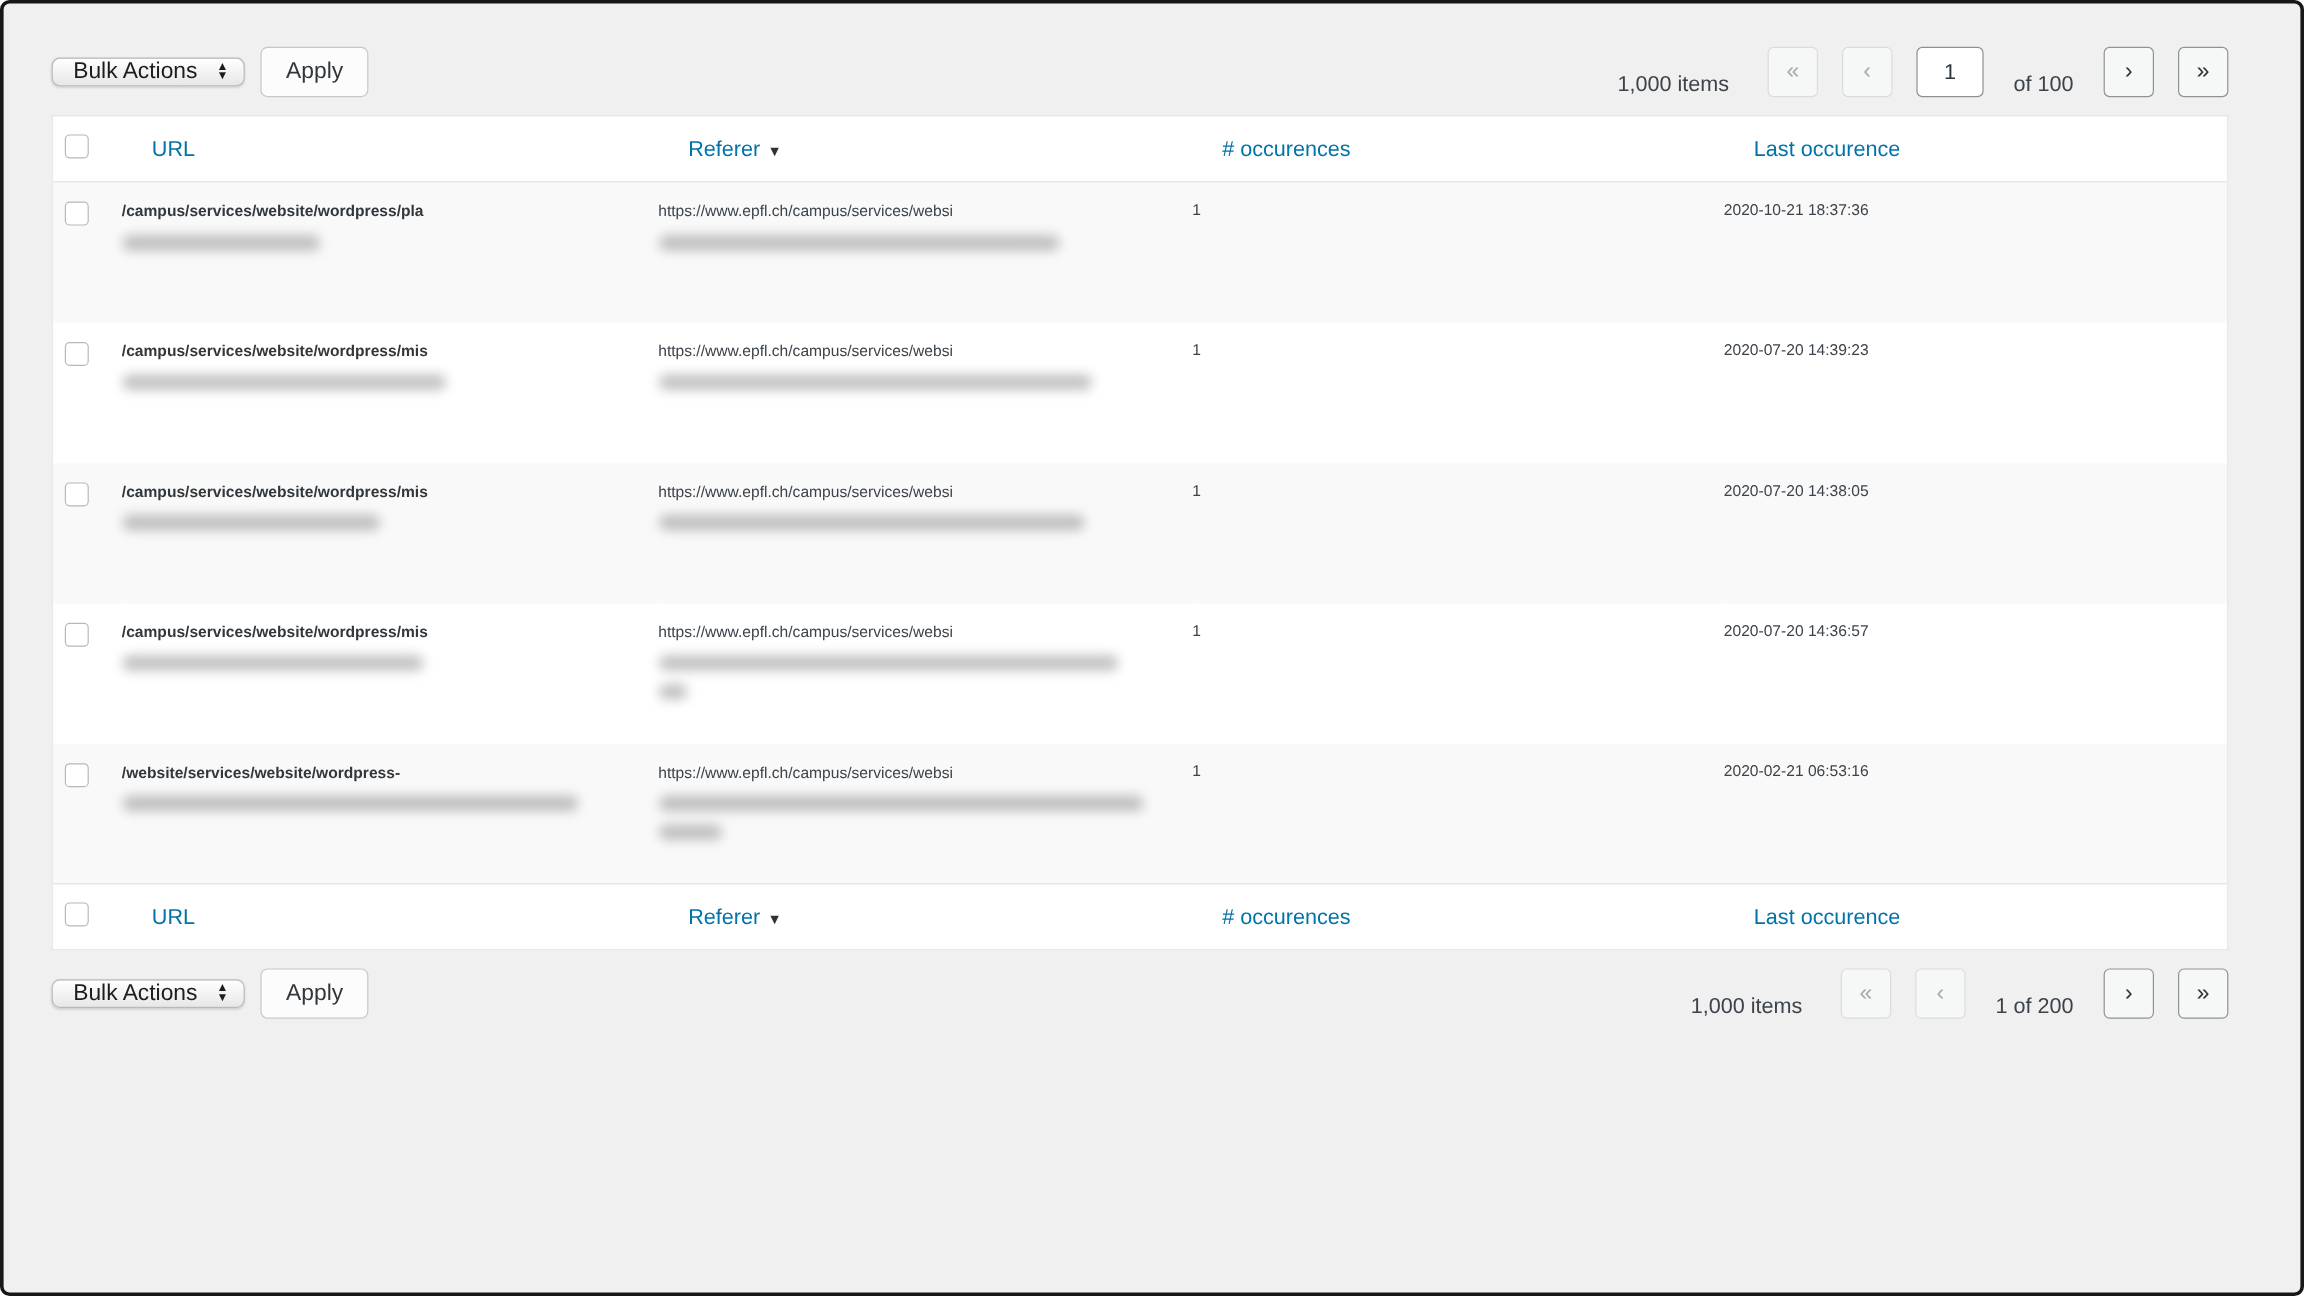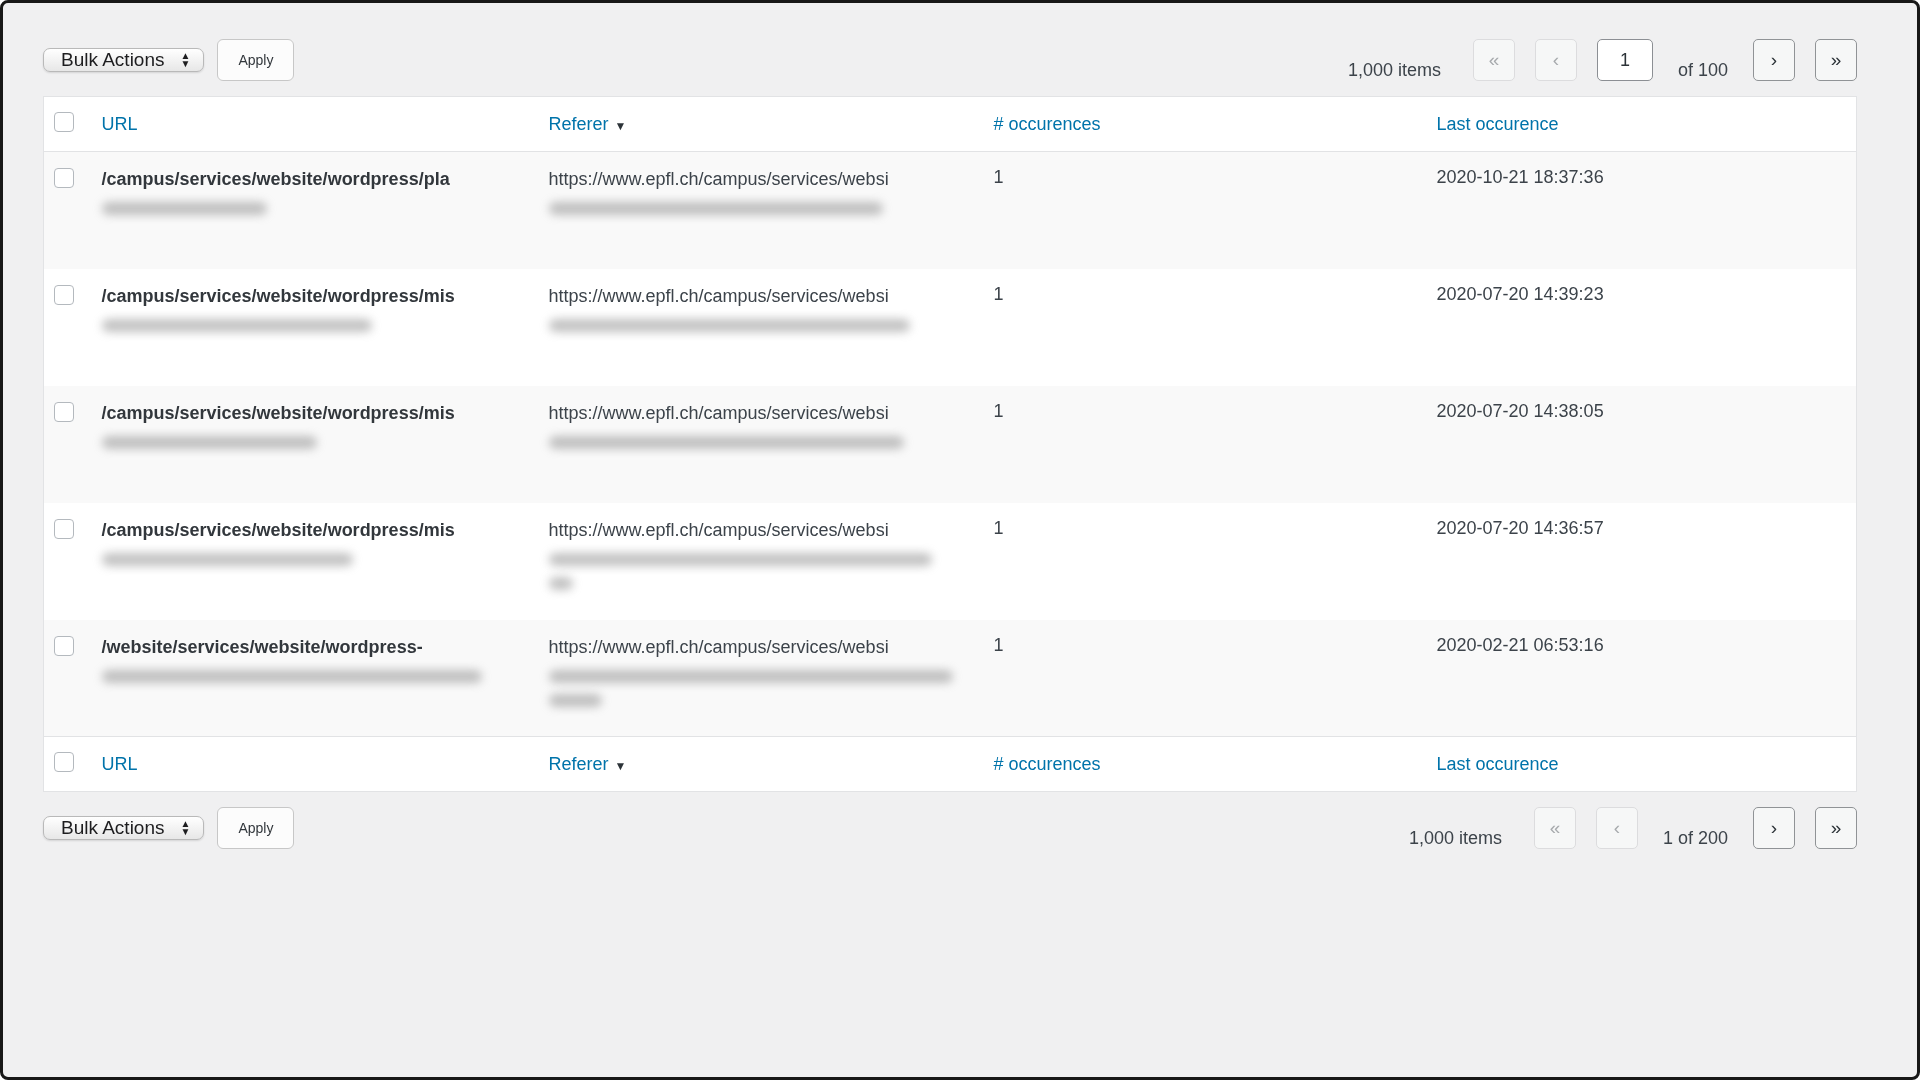--- a/index.html
+++ b/index.html
@@ -28,21 +28,21 @@
     background:linear-gradient(#ffffff, #e7e7e7);
     border:1px solid #b9b9b9; border-radius:7px;
     box-shadow:0 1px 2px rgba(0,0,0,0.12);
     font-size:19px; color:#1d1d1f; cursor:default;
   }
   .sel-arrows { display:flex; flex-direction:column; align-items:center; font-size:10px; line-height:8px; color:#1d1d1f; }
 
   .apply-btn {
     height:42px; box-sizing:border-box; padding:0 20px;
     background:#fcfcfc; border:1px solid #c7c7c7; border-radius:6px;
-    font-size:14px; color:#32373c; font-family:"Liberation Sans", sans-serif;
+    font-size:19px; color:#32373c; font-family:"Liberation Sans", sans-serif;
   }
 
   
   .pagination { display:flex; align-items:flex-end; gap:20px; font-size:18px; color:#3c434a; }
   .items-count { margin-right:12px; }
   .pg-btn {
     width:42px; height:42px; box-sizing:border-box; border-radius:5px;
     display:flex; align-items:center; justify-content:center;
     font-size:19px; text-decoration:none; background:#f6f7f7;
   }
@@ -60,26 +60,26 @@
     margin-top:15px; width:100%; border-collapse:collapse; table-layout:fixed;
     background:#ffffff; border:1px solid #e2e3e5;
   }
   col.c-check { width:58px; } col.c-url { width:447px; } col.c-ref { width:445px; }
   col.c-occ { width:443px; } col.c-last { width:auto; }
 
   thead th, tfoot th { height:54px; text-align:left; font-weight:400; font-size:18px; padding:0; vertical-align:middle; }
   thead tr { border-bottom:1px solid #e2e3e5; }
   tfoot tr { border-top:1px solid #e2e3e5; }
   th.check, td.check { padding-left:10px; }
-  th a { color:#0073aa; text-decoration:none; cursor:pointer; }
+  th a { color:#0073aa; text-decoration:none; cursor:pointer;margin-left:25px; }
   .sort-arrow { color:#2c3338; font-size:12px; margin-left:6px; }
 
   tbody tr { height:117px; }
   tbody tr.striped { background:#f9f9f9; }
-  td { vertical-align:top; font-size:18px; padding:15px 16px 0 0; color:#3c434a; }
+  td { vertical-align:top; font-size:13px; padding:15px 16px 0 0; color:#3c434a; }
   td.check { padding-top:16px; }
   .url-text { font-weight:700; color:#32373c; line-height:1.35; }
   .ref-text { color:#3c434a; line-height:1.35; }
   .checkbox {
     display:inline-block; width:20px; height:20px; box-sizing:border-box;
     background:#fff; border:1px solid #b4b9be; border-radius:4px; cursor:pointer;
   }
   .blur-blob {
     height:13px; border-radius:7px; background:#8f8f8f;
     opacity:0.55; filter:blur(5px); margin-top:11px;

